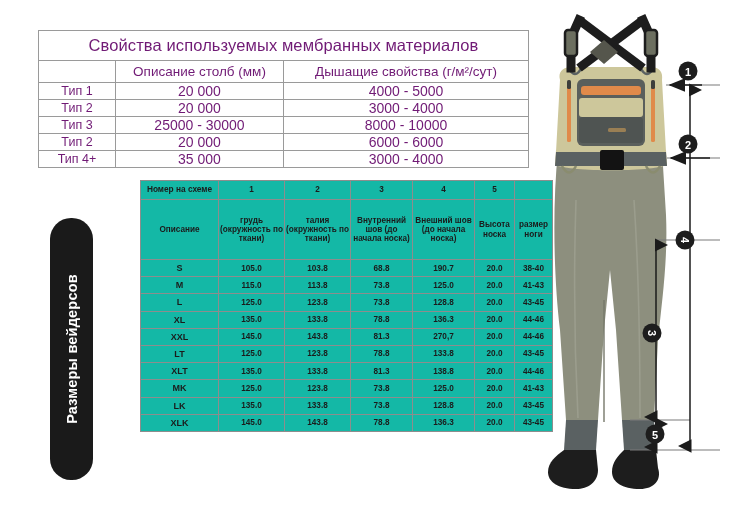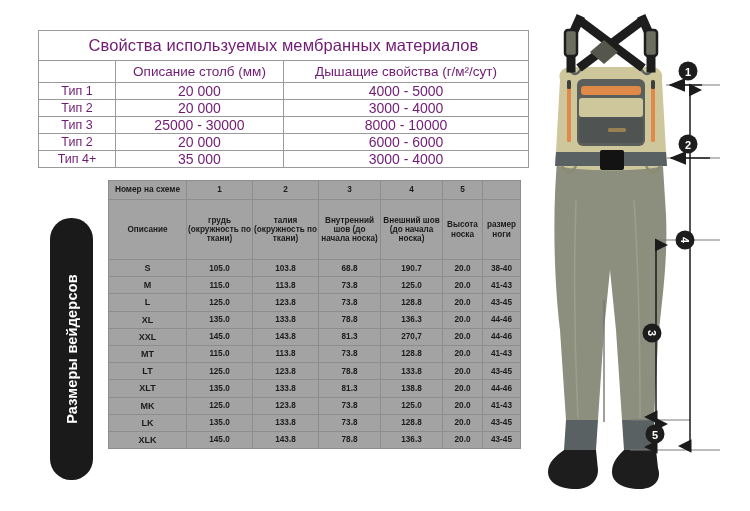--- a/index.html
+++ b/index.html
@@ -59,21 +59,22 @@
   
   #table2-wrap {
     position: absolute;
     left: 108px; top: 180px;
     width: 412px;
   }
   table.t2 {
     border-collapse: collapse;
     width: 412px;
     table-layout: fixed;
-    background: #a3a3a3;
+    background: #14b8a6;
+    margin-left: 32px;
   }
   table.t2 td {
     border: 1px solid #8d8d8d;
     padding: 0 1px;
     text-align: center;
     vertical-align: middle;
     color: #1b1b1b;
     font-size: 8.2px;
     font-weight: bold;
     line-height: 1.12;
@@ -255,29 +256,20 @@
         <tr class="t2-r-data">
           <td class="size">XXL</td>
           <td>145.0</td>
           <td>143.8</td>
           <td>81.3</td>
           <td>270,7</td>
           <td>20.0</td>
           <td>44-46</td>
         </tr>
         <tr class="t2-r-data">
-          <td class="size">MT</td>
-          <td>115.0</td>
-          <td>113.8</td>
-          <td>73.8</td>
-          <td>128.8</td>
-          <td>20.0</td>
-          <td>41-43</td>
-        </tr>
-        <tr class="t2-r-data">
           <td class="size">LT</td>
           <td>125.0</td>
           <td>123.8</td>
           <td>78.8</td>
           <td>133.8</td>
           <td>20.0</td>
           <td>43-45</td>
         </tr>
         <tr class="t2-r-data">
           <td class="size">XLT</td>

